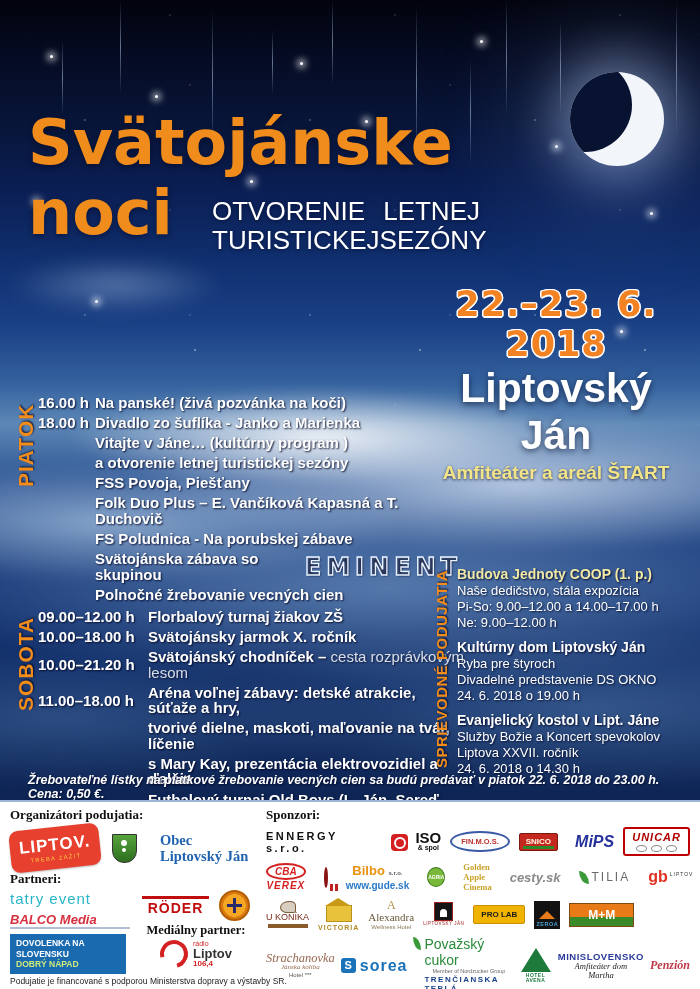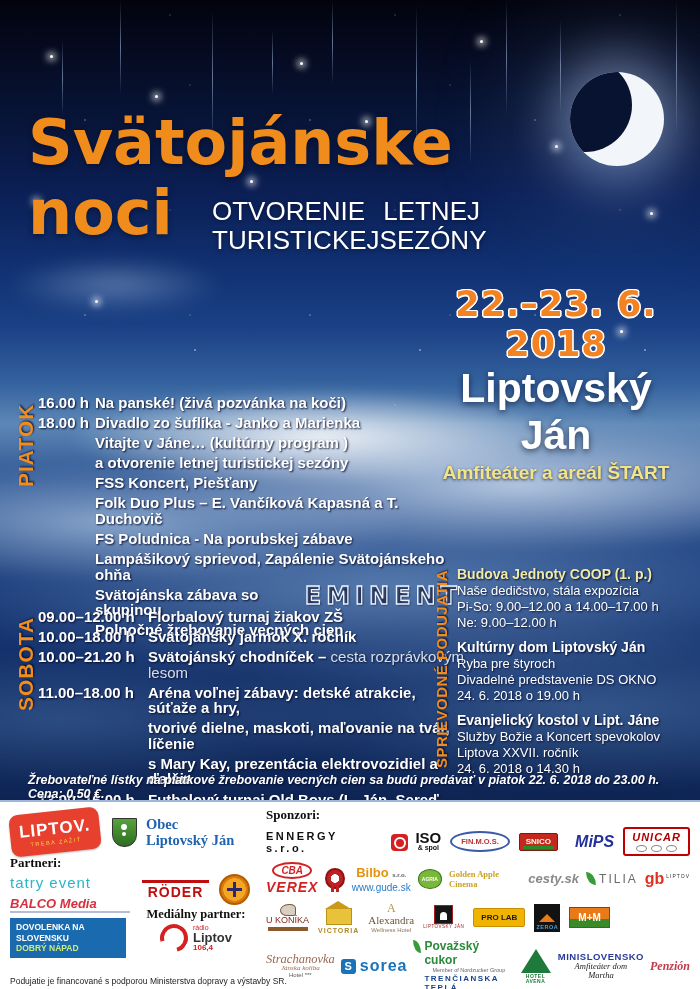--- a/index.html
+++ b/index.html
@@ -61,21 +61,21 @@
   
   .vlabel{position:absolute;writing-mode:vertical-rl;transform:rotate(180deg);color:#f28c1a;
     font-weight:bold;text-shadow:1px 1px 2px rgba(2,8,40,.85);}
   #vfri{left:14px;top:397px;font-size:21px;letter-spacing:1px;height:90px;}
   #vsat{left:14px;top:611px;font-size:21px;letter-spacing:1px;height:100px;}
   #vside{left:433px;top:568px;font-size:15px;letter-spacing:.5px;height:200px;}
   .sched{position:absolute;color:#fff;font-weight:bold;font-size:15px;
     text-shadow:1px 1px 2px rgba(2,8,40,.9);}
   .friday{left:38px;top:395px;width:424px;}
   .saturday{left:38px;top:609px;width:428px;}
-  .row{display:flex;margin-bottom:4.6px;line-height:15.5px;align-items:flex-start;}
+  .row{display:flex;margin-bottom:4.6px;line-height:15.5px;align-items:center;}
   .friday .t{flex:0 0 57px;}
   .saturday .t{flex:0 0 110px;}
   .eminent{font-family:"DejaVu Sans",sans-serif;font-size:24px;line-height:18px;font-weight:800;
     letter-spacing:5px;margin-left:8px;color:rgba(185,210,240,.18);-webkit-text-stroke:1.3px #e9f2ff;}
   .light{font-weight:400;opacity:.82;}
   
   .sideevents{position:absolute;left:457px;top:566px;width:242px;}
   .seb{margin-bottom:8px;}
   .seb .st{font-size:14px;font-weight:bold;color:#fff;line-height:17px;
     text-shadow:1px 1px 2px rgba(2,8,40,.9);}
@@ -90,21 +90,21 @@
   .fhead{font-family:"Liberation Serif",serif;font-weight:bold;font-size:13px;color:#100f0d;}
   .fcols{display:flex;gap:10px;}
   .fleft{flex:0 0 246px;}
   .fright{flex:1;min-width:0;}
   .orgrow{display:flex;align-items:center;gap:12px;margin:4px 0 2px;}
   .liptov-logo{width:90px;height:42px;background:#e8402e;border-radius:9px;transform:rotate(-6deg);
     display:flex;flex-direction:column;align-items:center;justify-content:center;color:#fff;
     box-shadow:0 1px 2px rgba(0,0,0,.25);}
   .liptov-logo .ln{font-size:17px;font-weight:bold;letter-spacing:1px;}
   .liptov-logo .lt{font-size:5.5px;color:#ffd24a;letter-spacing:1.5px;}
-  .obec{display:flex;align-items:center;gap:9px;}
+  .obec{display:flex;align-items:center;gap:23px;}
   .shield{width:23px;height:27px;border:1px solid #333;border-radius:0 0 12px 12px;position:relative;
     background:linear-gradient(180deg,#57a33c,#2c6e1f);}
   .shield::after{content:"";position:absolute;left:8px;top:5px;width:6px;height:6px;border-radius:50%;background:#fff;
     box-shadow:0 7px 0 -1px #fff;}
   .obec .ot{font-family:"Liberation Serif",serif;color:#1f63b0;font-size:14.5px;line-height:16px;font-weight:bold;}
   .pwrap{display:flex;gap:6px;margin-top:3px;}
   .pc1{flex:0 0 120px;display:flex;flex-direction:column;gap:5px;}
   .pc2{flex:1;display:flex;flex-direction:column;align-items:center;gap:2px;}
   .tatry{color:#29b6c8;font-size:15px;letter-spacing:1px;}
   .balco{color:#d62f3e;font-size:13px;font-weight:bold;font-style:italic;border-bottom:2px solid #b5bdd4;display:inline-block;}
@@ -143,29 +143,29 @@
   .mips{position:relative;font-weight:bold;font-style:italic;font-size:16px;color:#23309a;padding-left:8px;}
   .mips::before{content:"";position:absolute;left:0;top:-5px;width:19px;height:19px;border-radius:50%;
     background:#3a7ac0;z-index:-1;}
   .unicar{border:2px solid #c00000;border-radius:3px;padding:2px 7px;display:flex;flex-direction:column;align-items:center;}
   .unicar .u1{font-size:11px;font-weight:bold;font-style:italic;color:#b00000;letter-spacing:1px;}
   .unicar .dots{display:flex;gap:4px;margin-top:2px;}
   .unicar .dots i{width:9px;height:5px;border:1px solid #888;border-radius:50%;display:block;}
   .cba{display:flex;flex-direction:column;align-items:center;}
   .cba .c1{border:2px solid #d42222;border-radius:50%;padding:1px 7px;font-size:10px;font-weight:bold;
     font-style:italic;color:#d42222;}
-  .cba .c2{font-size:14px;font-weight:bold;font-style:italic;color:#d42222;letter-spacing:1px;}
+  .cba .c2{font-size:10px;font-weight:bold;font-style:italic;color:#d42222;letter-spacing:1px;}
   .ribbon{width:17px;height:17px;border-radius:50%;background:radial-gradient(circle,#fff 35%,#c02020 38%);
     border:2px solid #8a1414;position:relative;}
   .ribbon::after{content:"";position:absolute;left:4px;top:15px;width:3px;height:7px;background:#c02020;
     box-shadow:5px 0 0 #c02020;}
   .bilbocol{display:flex;flex-direction:column;align-items:center;gap:2px;}
   .bilbo{font-size:13px;font-weight:bold;color:#e8920e;}
   .bilbo small{font-size:6px;color:#555;}
-  .gude{font-size:10px;font-weight:normal;color:#2a7ac8;}
+  .gude{font-size:10px;font-weight:bold;color:#2a7ac8;}
   .agria{width:25px;height:18px;border-radius:50%;background:#7ab83a;border:1.5px solid #3a7a1a;
     color:#fff;font-size:5px;font-weight:bold;display:flex;align-items:center;justify-content:center;}
   .golden{font-size:8.5px;font-weight:bold;color:#c9a227;font-family:"Liberation Serif",serif;}
   .cesty{font-size:13px;font-weight:bold;font-style:italic;color:#8a8a8a;}
   .tiliawrap{display:flex;align-items:center;gap:3px;}
   .leaf{width:10px;height:13px;background:#3a9a3a;border-radius:0 100% 0 100%;display:block;}
   .tilia{font-size:12px;color:#6a6a6a;letter-spacing:2px;}
   .gbwrap{display:flex;align-items:flex-start;gap:2px;}
   .gb{font-size:16px;font-weight:bold;line-height:14px;}
   .gb .g{color:#e03020;}
@@ -186,31 +186,31 @@
     background:#fff;border-radius:4px 4px 0 0;}
   .liptjan{font-size:4.5px;color:#a02020;letter-spacing:.5px;margin-top:1px;}
   .prolab{background:#f0b400;border:1px solid #c89000;color:#1a1a1a;font-size:8px;font-weight:bold;
     padding:4px 7px;border-radius:2px;}
   .zeroa{width:26px;height:26px;background:#121212;display:flex;flex-direction:column;align-items:center;
     justify-content:flex-end;padding-bottom:2px;}
   .zeroa::before{content:"";border-left:8px solid transparent;border-right:8px solid transparent;
     border-bottom:8px solid #e87a18;display:block;margin-bottom:2px;}
   .zeroa span{font-size:5.5px;color:#4aa0d8;font-weight:bold;letter-spacing:.5px;}
   .mm{background:linear-gradient(180deg,#e87a18 58%,#3a8a2a 58%);border:1px solid #7a4a10;color:#fff;
-    font-weight:bold;font-size:10px;padding:4px 8px;}
+    font-weight:bold;font-size:12px;padding:4px 18px;}
   .strach{font-family:"Liberation Serif",serif;font-style:italic;color:#9a6a52;font-size:12.5px;line-height:11px;}
   .strach-sub{font-family:"Liberation Serif",serif;font-style:italic;color:#9a6a52;font-size:7px;}
   .strach-sub2{font-size:6px;color:#555;}
   .soreawrap{display:flex;align-items:center;gap:4px;}
   .sorea-s{width:15px;height:15px;background:#1a72b8;color:#fff;font-weight:bold;font-size:11px;
     text-align:center;line-height:15px;border-radius:3px;display:block;}
   .sorea{font-size:16px;font-weight:bold;color:#1a72b8;letter-spacing:1px;}
   .povaz{display:flex;align-items:flex-start;gap:3px;}
   .povaz .col{display:flex;flex-direction:column;align-items:center;line-height:1.1;}
-  .povaz .p1{font-size:12px;font-weight:bold;color:#2a8a3a;}
+  .povaz .p1{font-size:14px;font-weight:normal;color:#2a8a3a;}
   .povaz .p2{font-size:5.5px;color:#666;}
   .povaz .p3{font-size:8px;font-weight:bold;color:#16428a;letter-spacing:1.5px;margin-top:2px;}
   .avena-tri{width:0;height:0;border-left:15px solid transparent;border-right:15px solid transparent;
     border-bottom:24px solid #1d7a3a;}
   .avena{font-size:5px;color:#1d7a3a;font-weight:bold;letter-spacing:.5px;margin-top:1px;}
   .mini1{font-size:9.5px;font-weight:bold;color:#2a3a9a;letter-spacing:.5px;}
   .mini2{font-family:"Liberation Serif",serif;font-style:italic;font-size:8.5px;color:#222;}
   .penzion{font-family:"Liberation Serif",serif;font-style:italic;font-weight:bold;font-size:12px;color:#c03a4a;}
 </style>
 </head>
@@ -278,33 +278,29 @@
     <div class="row">
         <span class="t"></span>
         <span>Vitajte v Jáne… (kultúrny program )</span>
       </div>
     <div class="row">
         <span class="t"></span>
         <span>a otvorenie letnej turistickej sezóny</span>
       </div>
     <div class="row">
         <span class="t"></span>
-        <span>FSS Koncert, Piešťany</span>
+        <span>FSS Povoja, Piešťany</span>
       </div>
     <div class="row">
         <span class="t"></span>
         <span>Folk Duo Plus – E. Vančíková Kapasná a T. Duchovič</span>
       </div>
     <div class="row">
         <span class="t"></span>
         <span>FS Poludnica - Na porubskej zábave</span>
-      </div>
-    <div class="row">
-        <span class="t"></span>
-        <span>Lampášikový sprievod, Zapálenie Svätojánskeho ohňa</span>
       </div>
     <div class="row">
         <span class="t"></span>
         <span>Svätojánska zábava so skupinou</span>
         <span class="eminent">EMINENT</span>
       </div>
     <div class="row">
         <span class="t"></span>
         <span>Polnočné žrebovanie vecných cien</span>
       </div>
@@ -366,20 +362,21 @@
       <div class="sl">Liptova XXVII. ročník</div>
       <div class="sl">24. 6. 2018 o 14.30 h</div>
     </div>
   </div>
 
   <div class="ticket">Žrebovateľné lístky na piatkové žrebovanie vecných cien sa budú predávať v piatok 22. 6. 2018 do 23.00 h. Cena: 0,50 €.</div>
 
   <div class="footer">
     <div class="fcols">
       <div class="fleft">
+        <div class="fhead">Organizátori podujatia:</div>
         <div class="orgrow">
           <div class="liptov-logo">
             <span class="ln">LIPTOV.</span>
             <span class="lt">TREBA ZAŽIŤ</span>
           </div>
           <div class="obec">
             <span class="shield"></span>
             <span class="ot">
               <span>Obec</span><br>
               <span>Liptovský Ján</span>
@@ -435,21 +432,21 @@
           <span class="unicar">
             <span class="u1">UNICAR</span>
             <span class="dots">
                 <i></i>
                 <i></i>
                 <i></i>
               </span>
           </span>
         </div>
 
-        <div class="srow" style="gap:7px">
+        <div class="srow" style="gap:18px">
           <span class="cba">
             <span class="c1">CBA</span>
             <span class="c2">VEREX</span>
           </span>
           <span class="ribbon"></span>
           <span class="bilbocol">
             <span class="bilbo"><span>Bilbo</span> <small>s.r.o.</small></span>
             <span class="gude">www.gude.sk</span>
           </span>
           <span class="agria">AGRIA</span>

